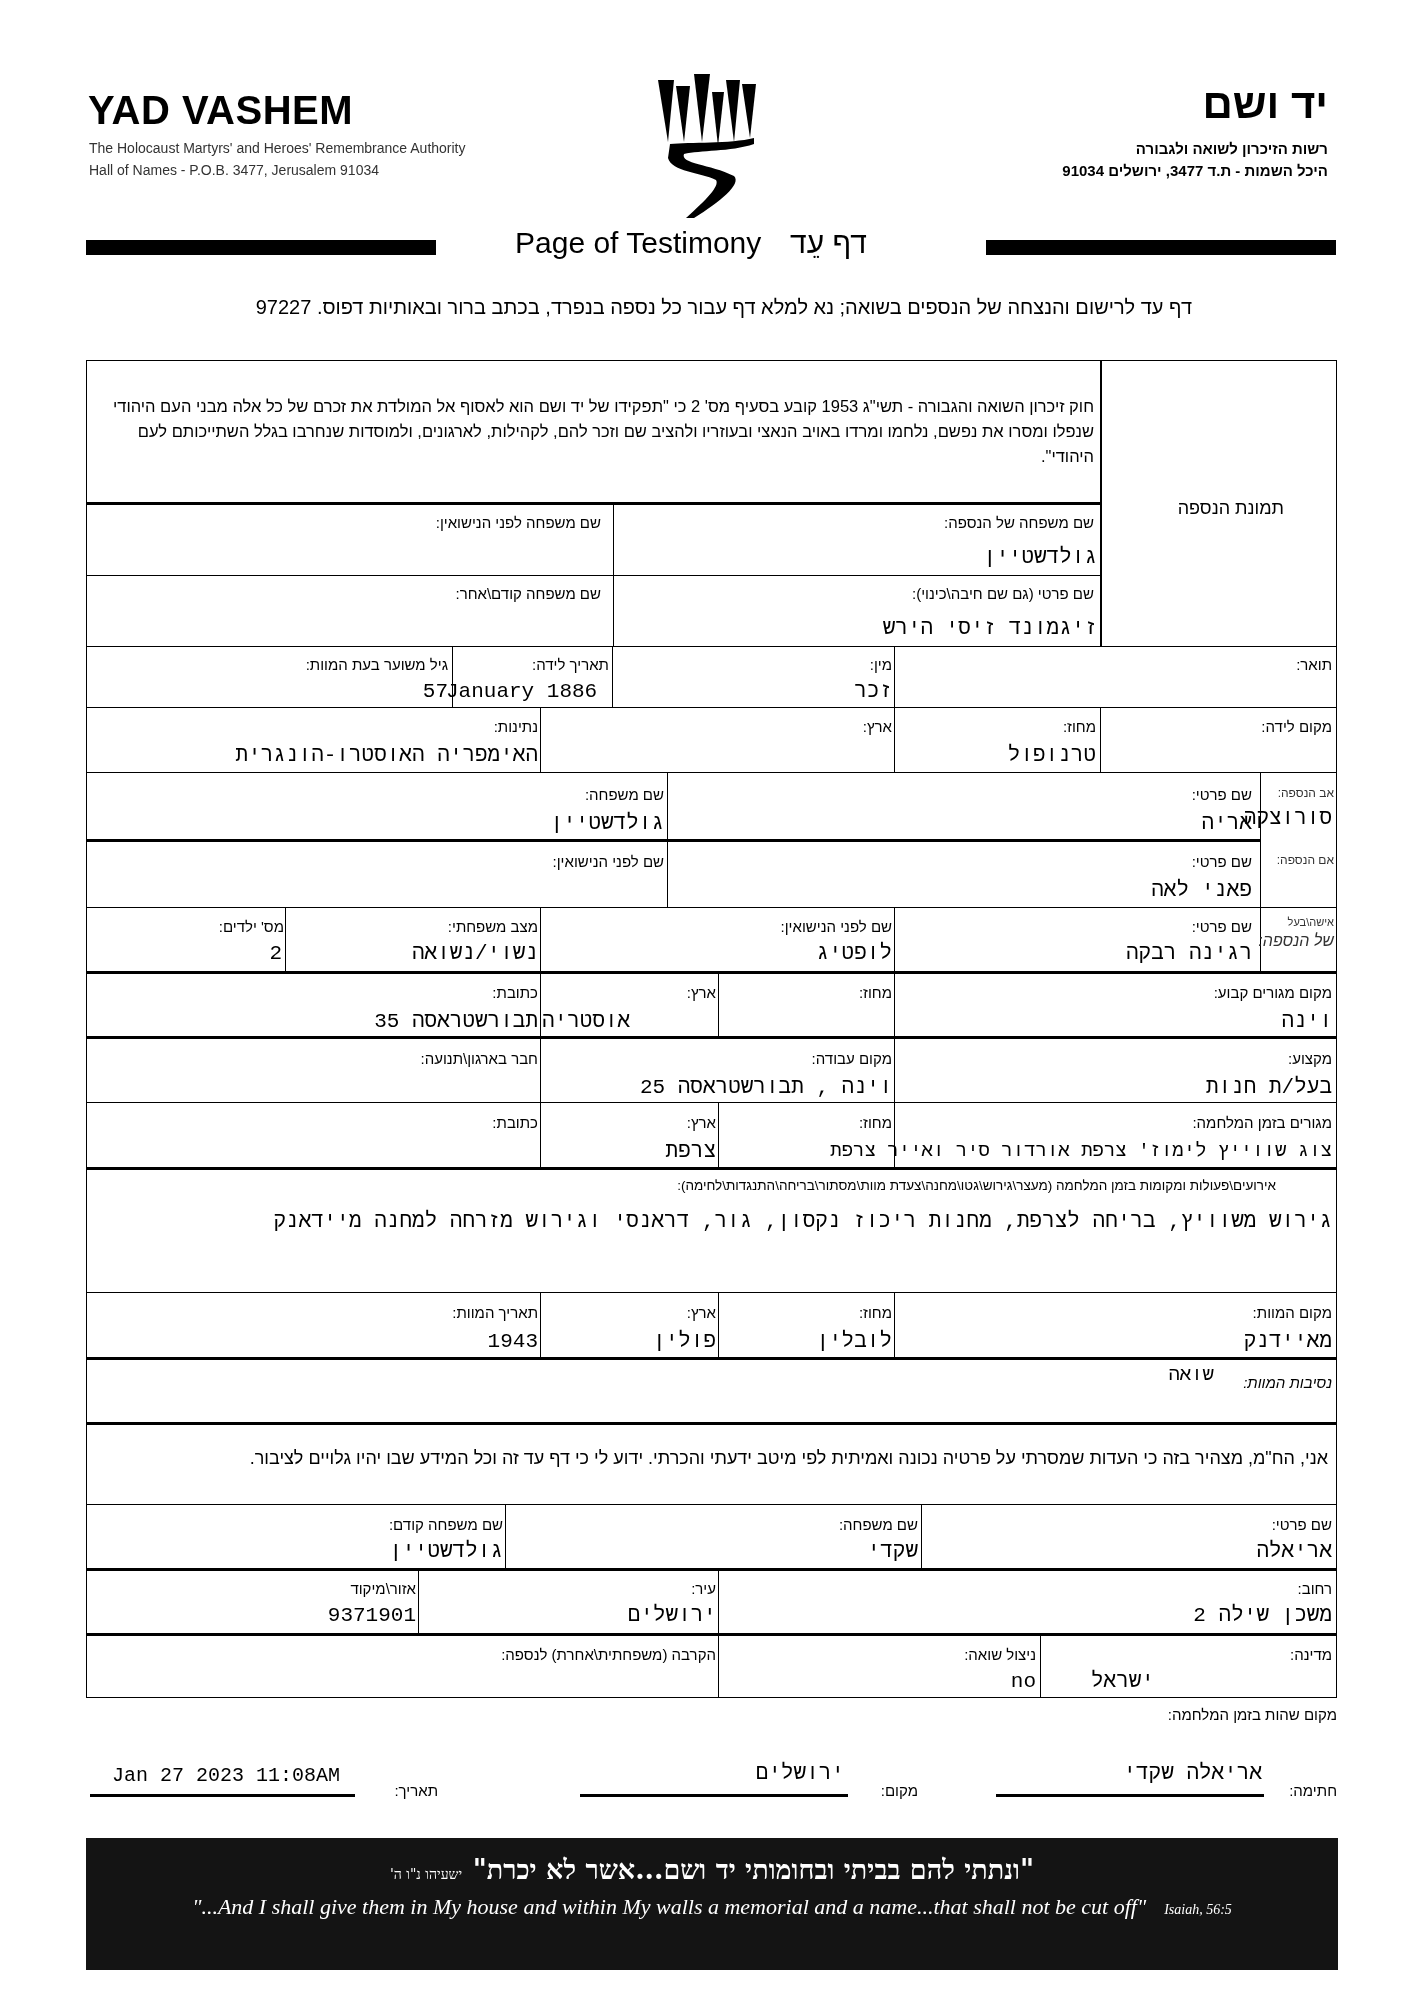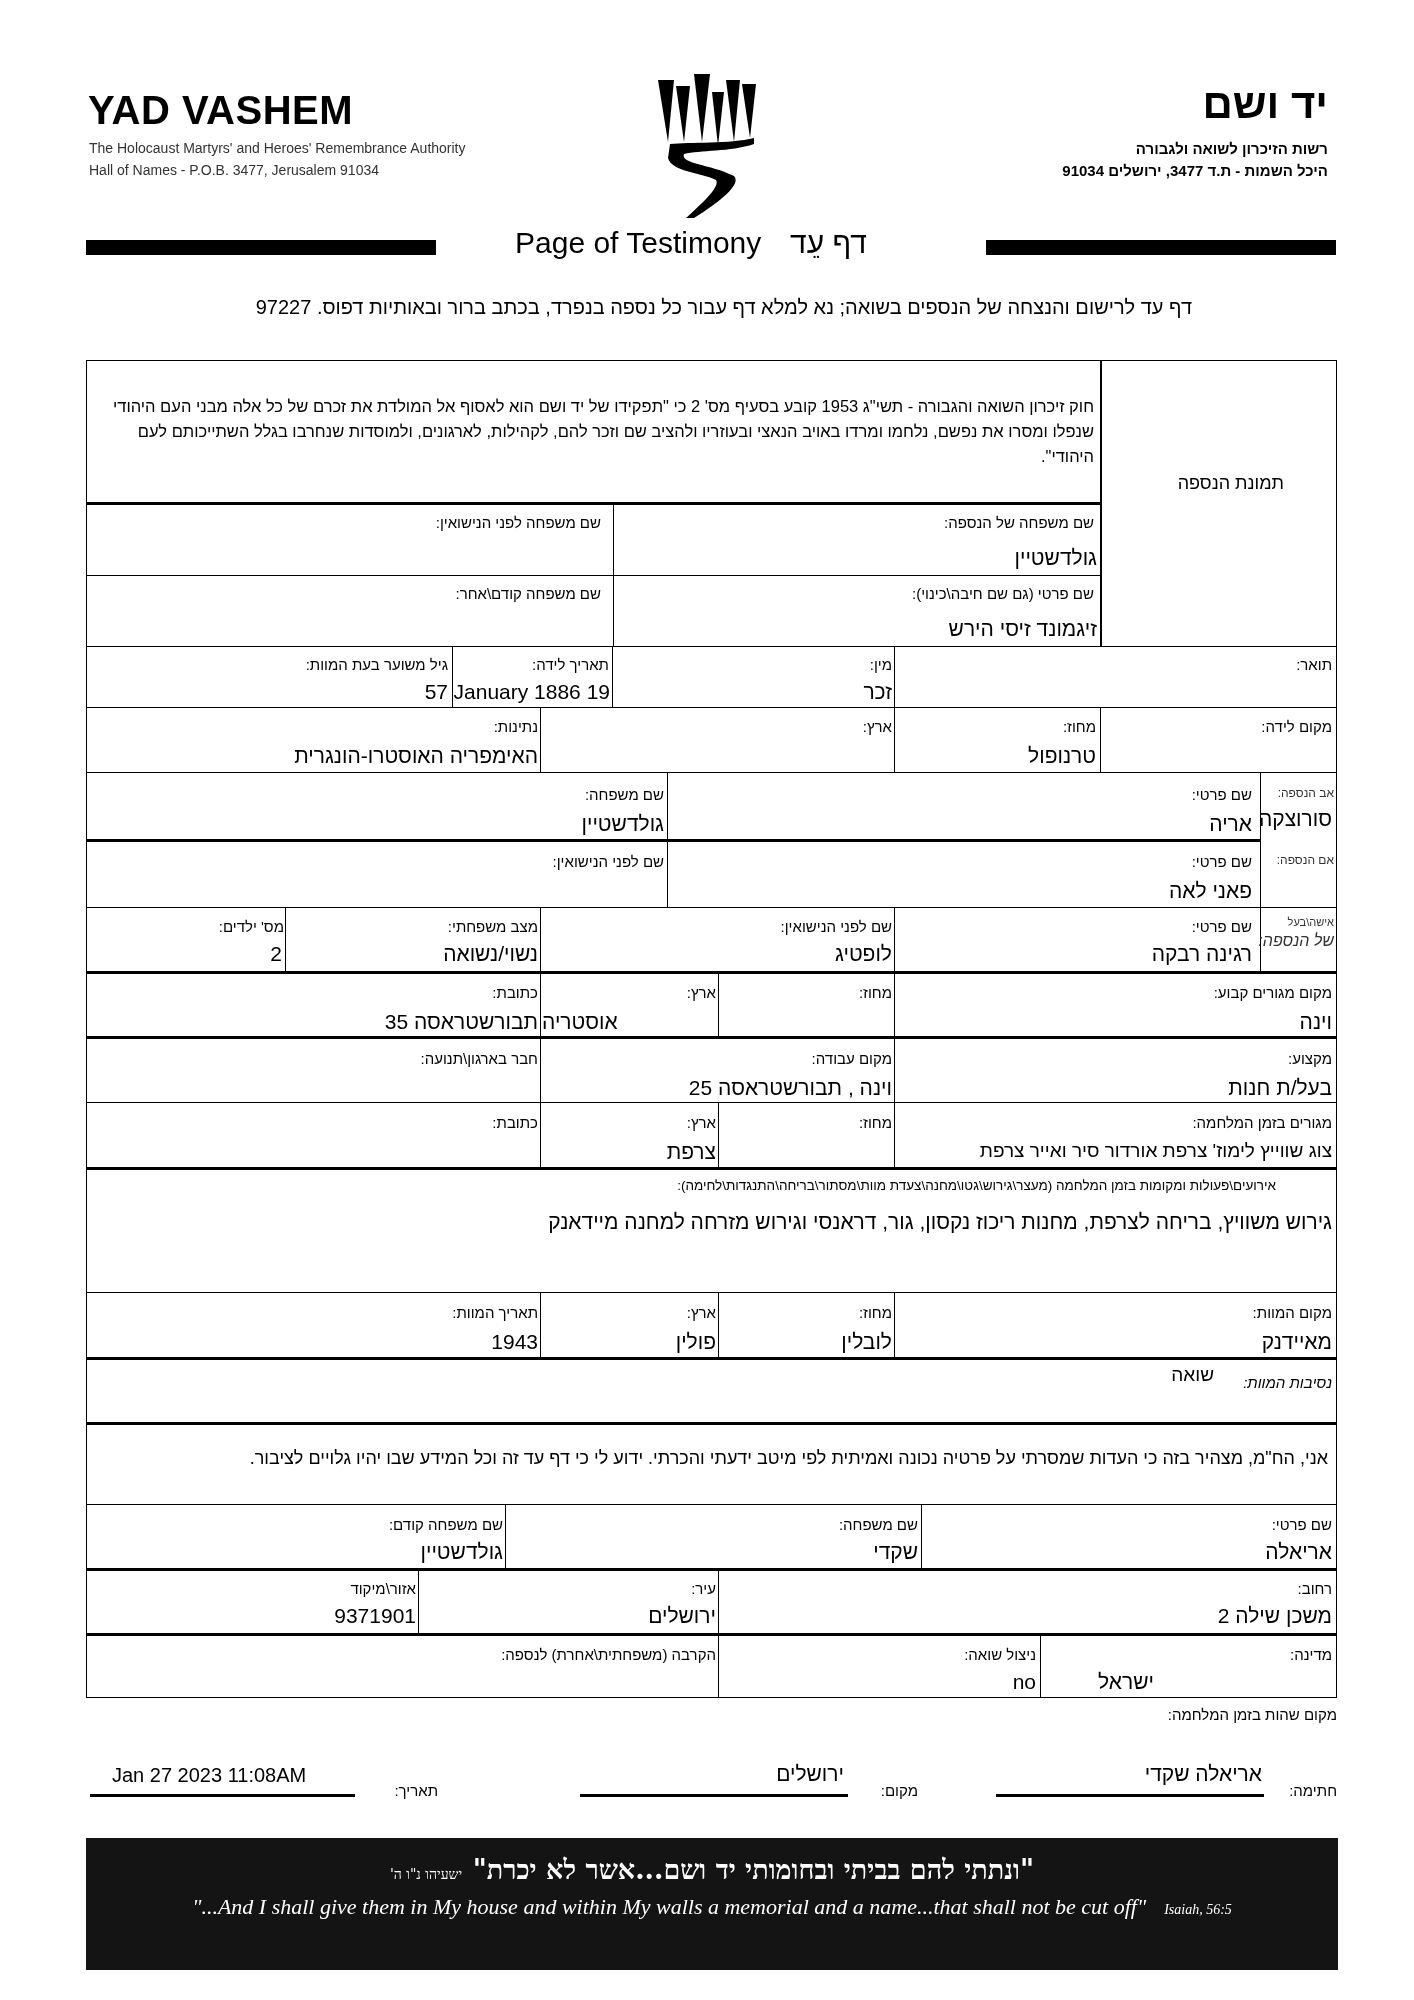--- a/index.html
+++ b/index.html
@@ -1,20 +1,20 @@
 <!DOCTYPE html>
 <html><head>
 <meta charset="utf-8">
 <style>
   html, body { margin:0; padding:0; background:#fff; }
   body { width:1414px; height:2000px; position:relative; font-family:"Liberation Sans", sans-serif; color:#000; overflow:hidden; }
   .abs { position:absolute; }
   .rtl { direction:rtl; text-align:right; }
   .lbl { position:absolute; font-size:15px; direction:rtl; white-space:nowrap; }
-  .val { position:absolute; font-size:21px; direction:rtl; white-space:nowrap; }
+  .val { position:absolute; font-size:21px; direction:rtl; white-space:nowrap;font-family:Liberation Mono, monospace; }
   .ltr { direction:ltr; }
   .hl { position:absolute; background:#000; height:2px; }
   .hl.thick { height:3px; }
   .vl { position:absolute; background:#000; width:1px; }
   .frame { position:absolute; border:1.5px solid #000; box-sizing:border-box; }
   .side { font-size:12px; color:#333; }
   .uline { position:absolute; height:3px; background:#000; }
 </style>
 </head>
 <body>
@@ -44,21 +44,21 @@
 <div class="abs" style="left:515px;top:226px;font-size:30px;">Page of Testimony</div>
 <div class="abs rtl" style="left:790px;top:226px;font-size:30px;">דף עֵד</div>
 
 <div class="abs rtl" style="left:120px;width:1072px;top:296px;font-size:20px;">דף עד לרישום והנצחה של הנספים בשואה; נא למלא דף עבור כל נספה בנפרד, בכתב ברור ובאותיות דפוס. 97227</div>
 
 <div class="frame" style="left:86px;top:360px;width:1251px;height:1338px;"></div>
 
 <div class="vl" style="left:1100px;top:360px;height:286px;width:2px;"></div>
 <div class="abs rtl" style="left:104px;width:990px;top:394px;font-size:16.5px;line-height:25px;">חוק זיכרון השואה והגבורה - תשי"ג 1953 קובע בסעיף מס' 2 כי "תפקידו של יד ושם הוא לאסוף אל המולדת את זכרם של כל אלה מבני העם היהודי שנפלו ומסרו את נפשם, נלחמו ומרדו באויב הנאצי ובעוזריו ולהציב שם וזכר להם, לקהילות, לארגונים, ולמוסדות שנחרבו בגלל השתייכותם לעם היהודי".</div>
 <div class="abs rtl" style="left:1102px;top:360px;width:234px;height:286px;">
-  <div style="position:absolute;right:52px;top:113px;font-size:18px;">תמונת הנספה</div>
+  <div style="position:absolute;right:52px;top:138px;font-size:18px;">תמונת הנספה</div>
 </div>
 <div class="hl thick" style="left:86px;top:502px;width:1016px;"></div>
 
 <div class="vl" style="left:613px;top:504px;height:142px;"></div>
 <div class="lbl" style="right:320px;top:514px;">שם משפחה של הנספה:</div>
 <div class="val" style="right:317px;top:546px;">גולדשטיין</div>
 <div class="lbl" style="right:813px;top:514px;">שם משפחה לפני הנישואין:</div>
 <div class="val" style="right:813px;top:546px;"></div>
 <div class="hl" style="left:86px;top:575px;width:1016px;height:1px;"></div>
 

